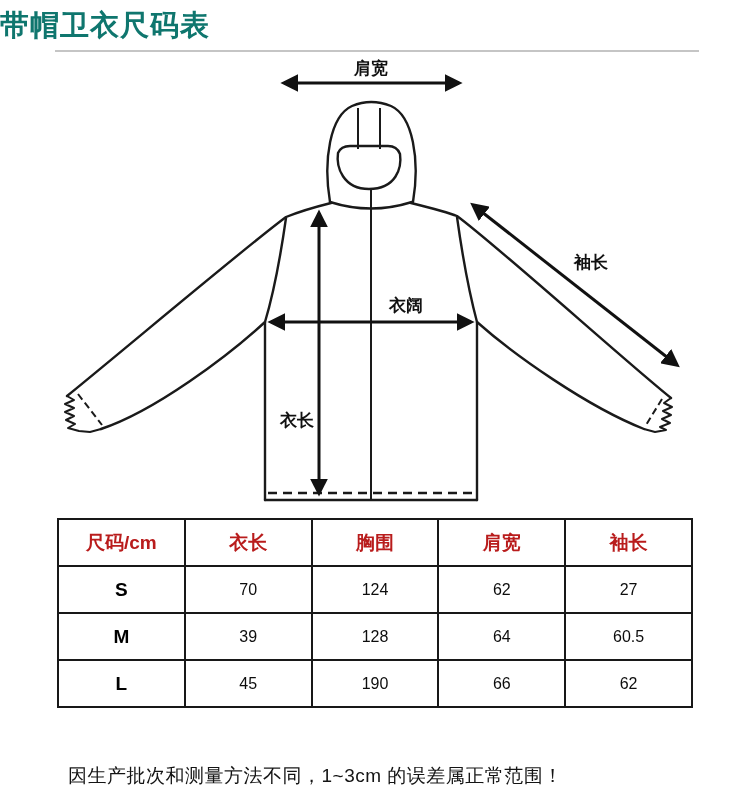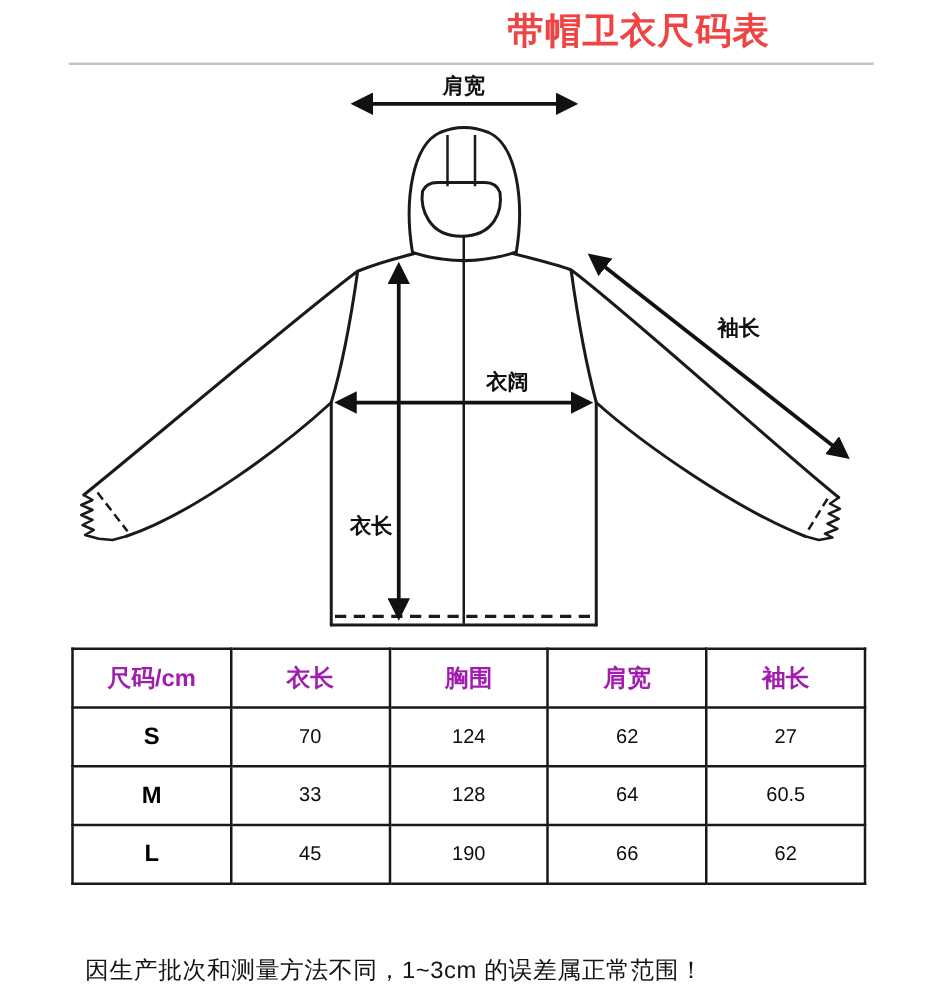--- a/index.html
+++ b/index.html
@@ -6,22 +6,22 @@
   .page{
     position:relative;
     width:750px;height:800px;
     background:#ffffff;
     font-family:"Liberation Sans", sans-serif;
     color:#0d0d0d;
     overflow:hidden;
   }
   .title{
     position:absolute;top:4px;left:0;width:616px;height:42px;
-    line-height:42px;text-align:right;
-    font-size:29px;font-weight:700;color:#ef4444;
+    line-height:42px;text-align:left;
+    font-size:29px;font-weight:700;color:#0f766e;
     letter-spacing:1px;
   }
   .title-rule{
     position:absolute;top:50px;left:55px;width:644px;height:2px;
     background:#c5c5c5;
   }
   .diagram{position:absolute;top:55px;left:0;}
   .diagram text{
     font-family:"Liberation Sans", sans-serif;
     font-size:17px;font-weight:600;fill:#111;
@@ -35,21 +35,21 @@
     position:absolute;top:518px;left:57px;width:636px;
     border-collapse:collapse;table-layout:fixed;
     font-family:"Liberation Sans", sans-serif;
   }
   .size-table th,.size-table td{
     border:2px solid #181818;
     height:45px;padding:0;
     text-align:center;vertical-align:middle;
     background:#fff;
   }
-  .size-table th{font-size:19px;font-weight:700;color:#a21caf;text-align:center;}
+  .size-table th{font-size:19px;font-weight:700;color:#b91c1c;text-align:center;}
   .size-table td{font-size:16px;font-weight:400;color:#0d0d0d;}
   .size-table td.size-cell{font-size:19px;font-weight:700;color:#000;}
   .note{
     position:absolute;top:763px;left:68px;width:640px;
     font-size:19px;font-weight:400;color:#141414;
     letter-spacing:0.5px;white-space:nowrap;
   }
 </style>
 </head>
 <body>
@@ -125,21 +125,21 @@
     <tbody>
       <tr>
         <td class="size-cell">S</td>
         <td>70</td>
         <td>124</td>
         <td>62</td>
         <td>27</td>
       </tr>
       <tr>
         <td class="size-cell">M</td>
-        <td>33</td>
+        <td>39</td>
         <td>128</td>
         <td>64</td>
         <td>60.5</td>
       </tr>
       <tr>
         <td class="size-cell">L</td>
         <td>45</td>
         <td>190</td>
         <td>66</td>
         <td>62</td>

